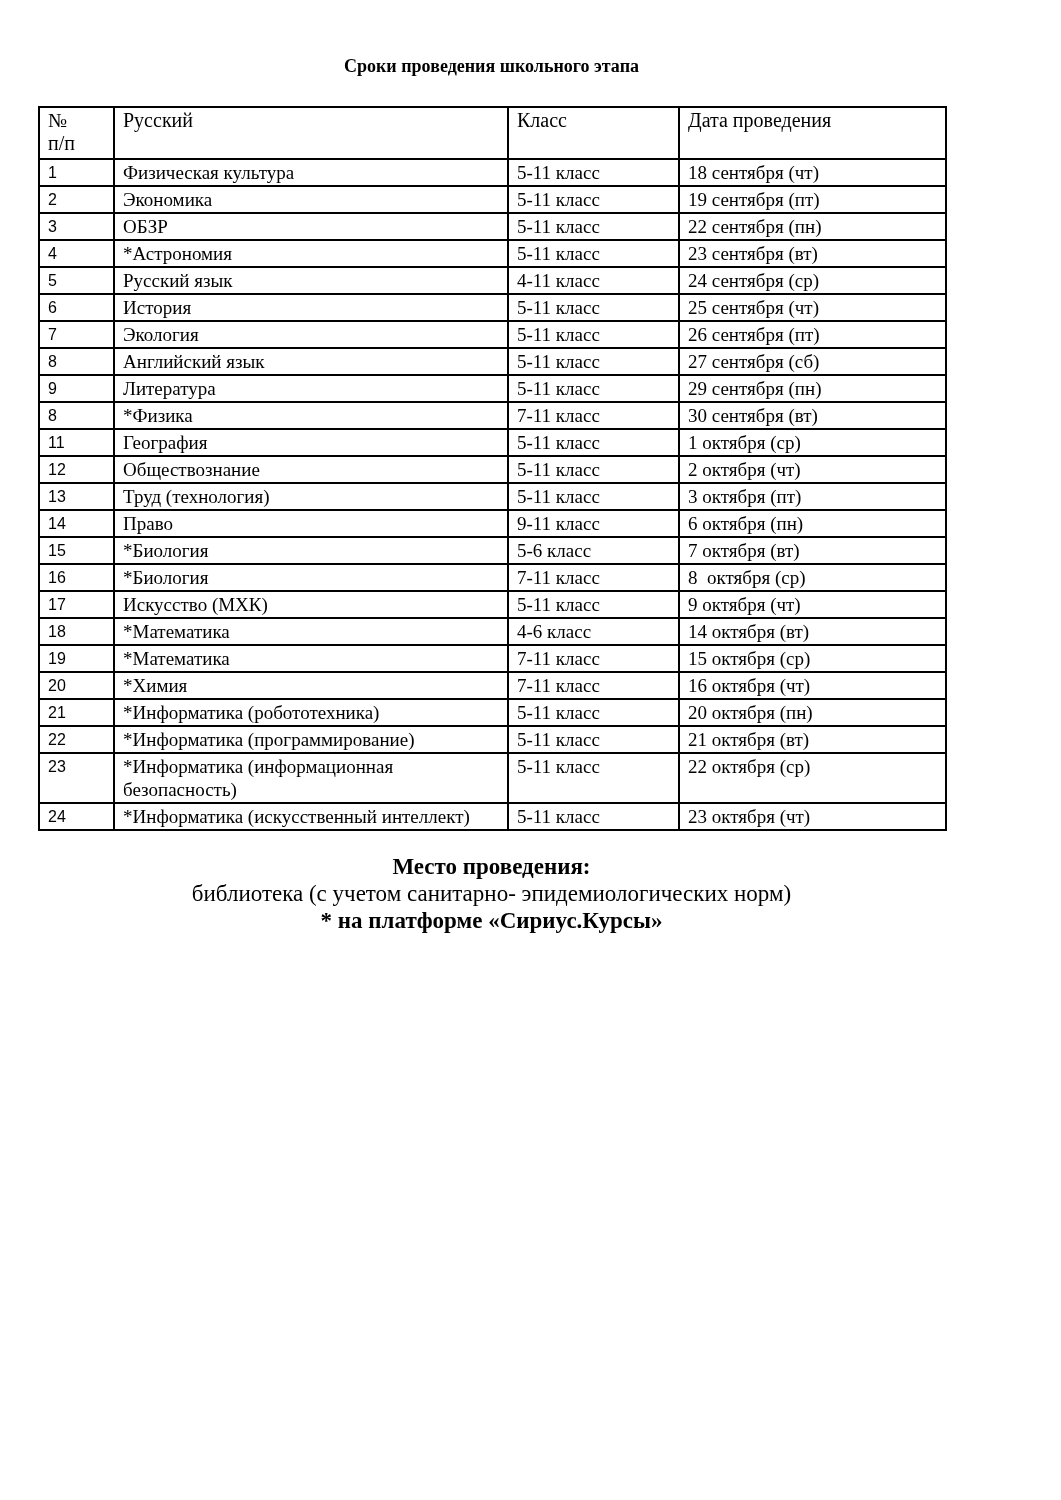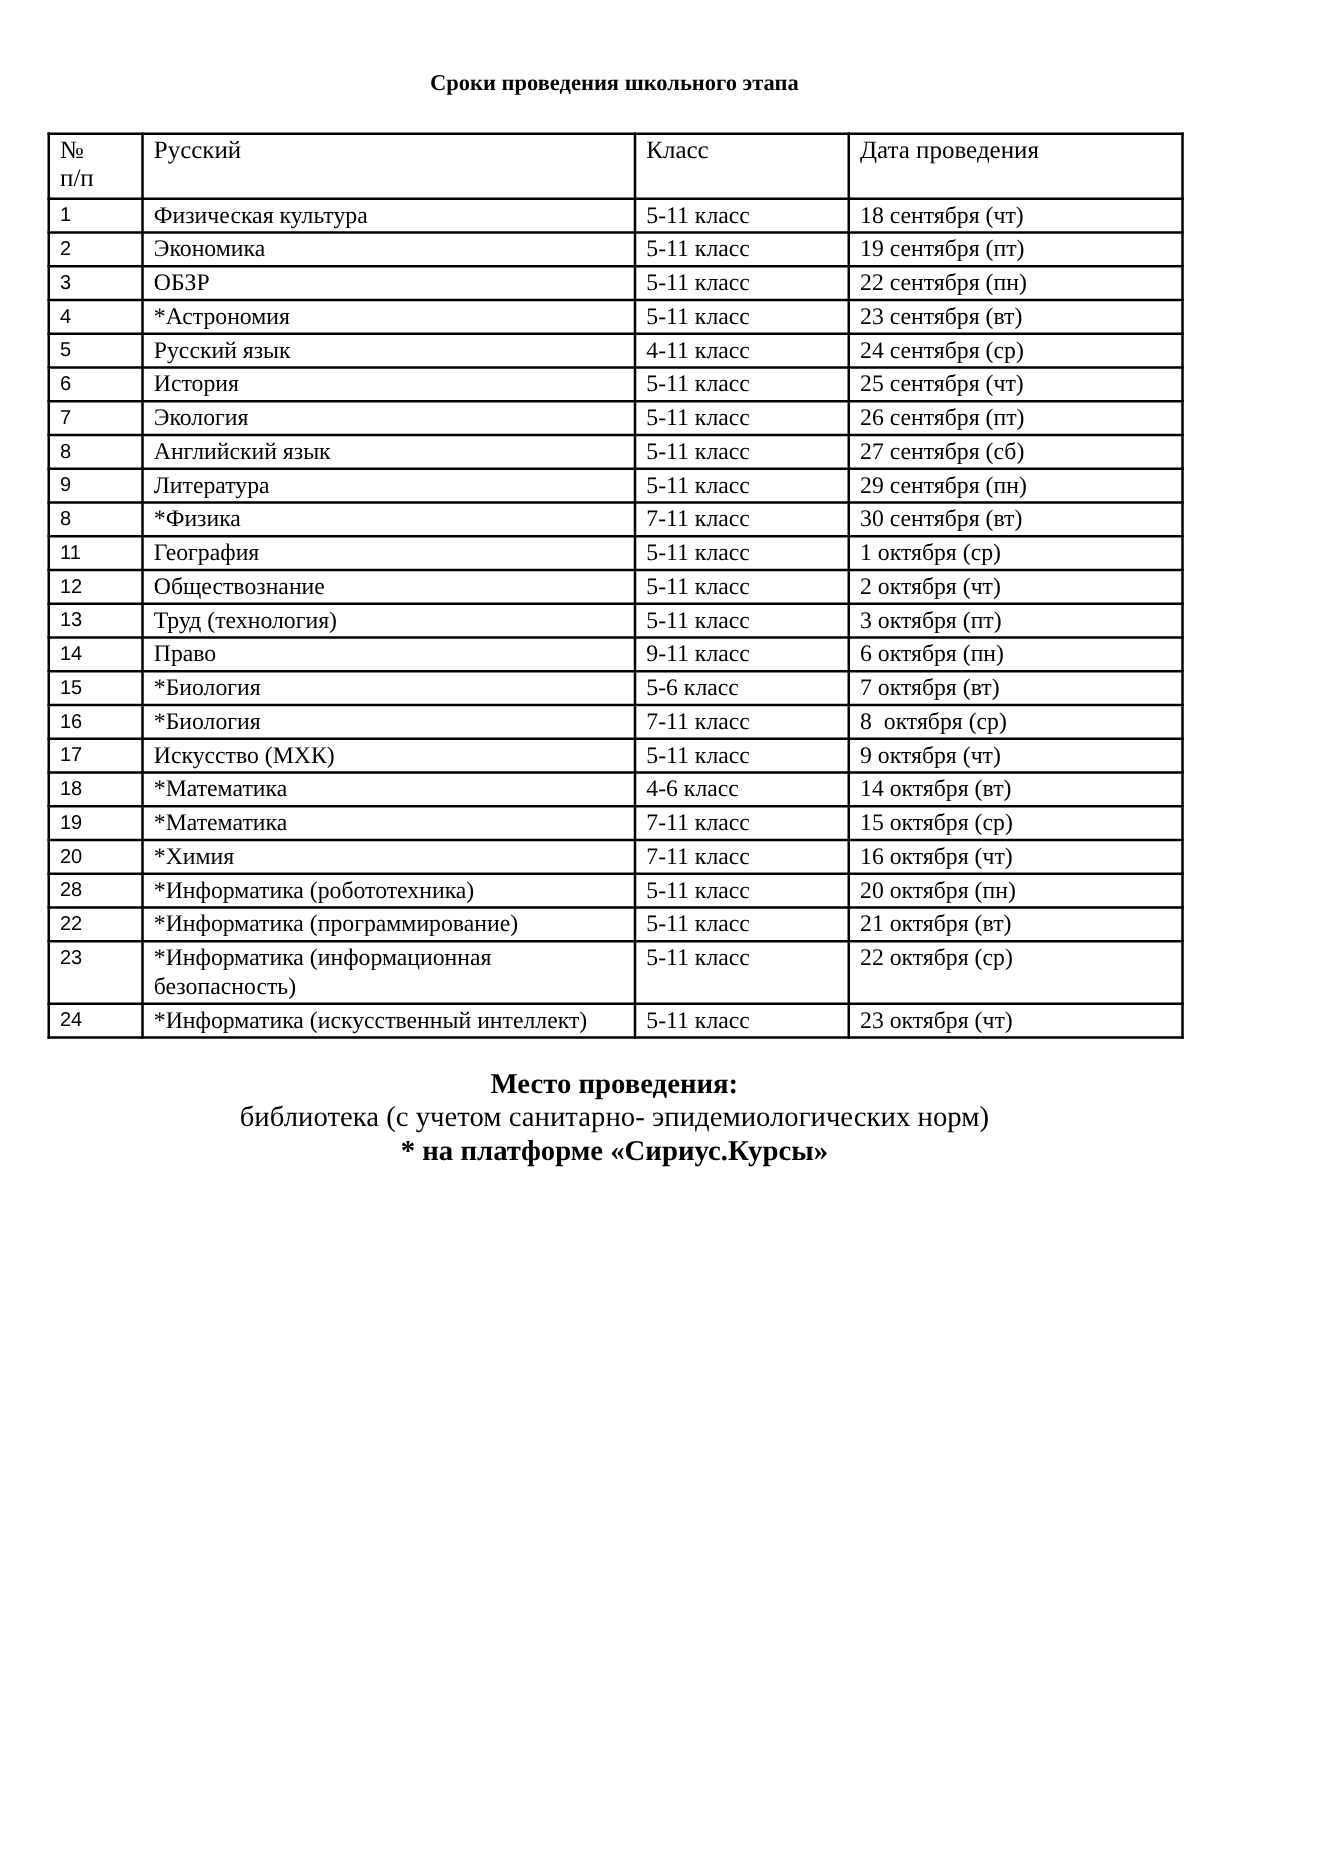--- a/index.html
+++ b/index.html
@@ -209,21 +209,21 @@
           <td class="grade b">7-11 класс</td>
           <td class="date">15 октября (ср)</td>
         </tr>
         <tr>
           <td class="num">20</td>
           <td class="subj b">*Химия</td>
           <td class="grade b">7-11 класс</td>
           <td class="date">16 октября (чт)</td>
         </tr>
         <tr>
-          <td class="num">28</td>
+          <td class="num">21</td>
           <td class="subj b">*Информатика (робототехника)</td>
           <td class="grade b">5-11 класс</td>
           <td class="date">20 октября (пн)</td>
         </tr>
         <tr>
           <td class="num">22</td>
           <td class="subj b">*Информатика (программирование)</td>
           <td class="grade b">5-11 класс</td>
           <td class="date">21 октября (вт)</td>
         </tr>

